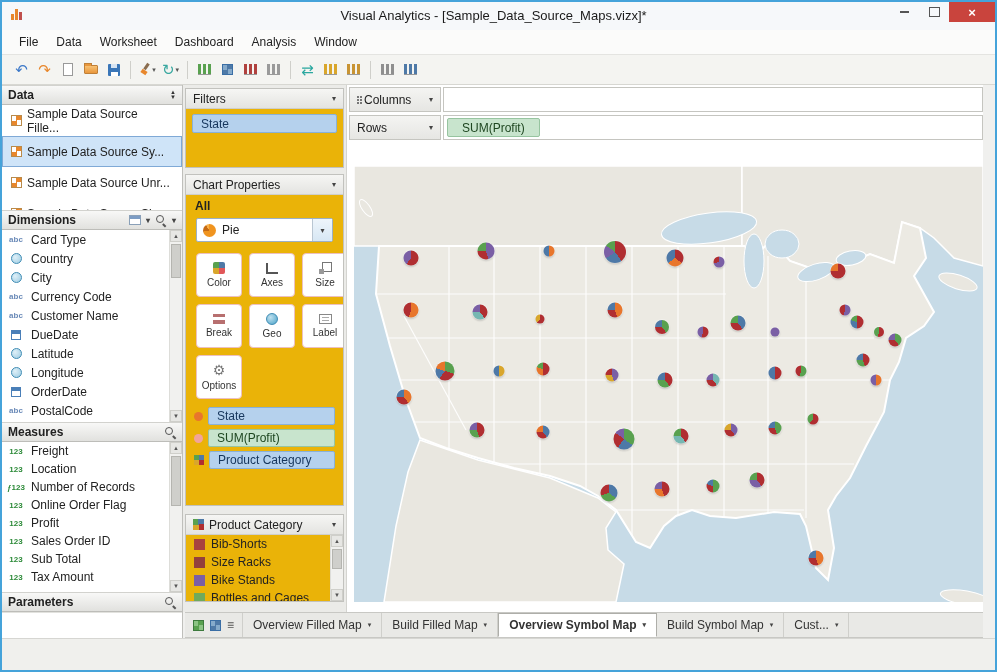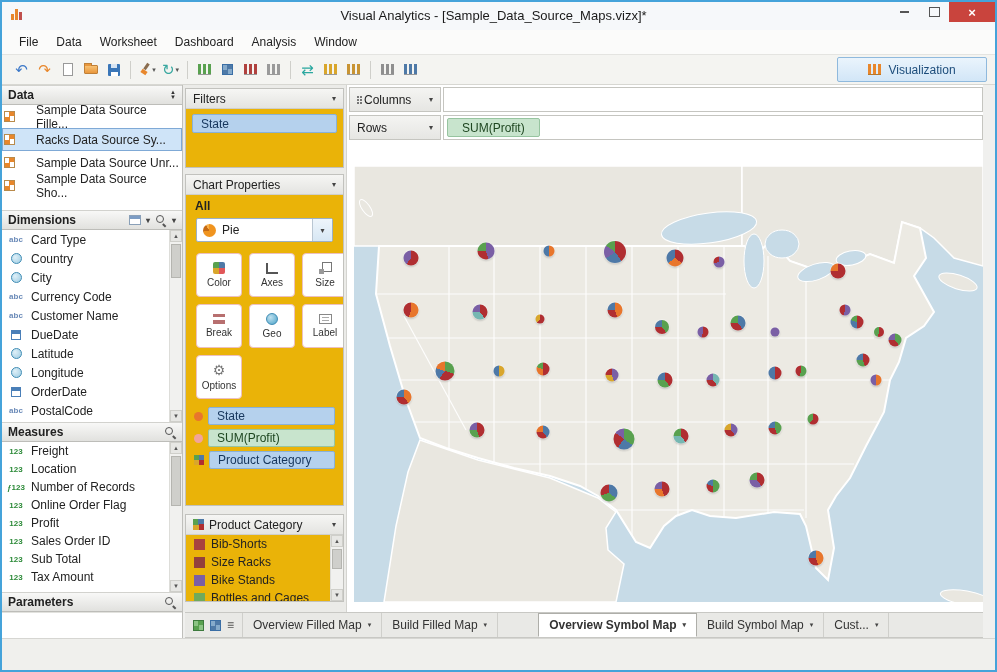--- a/index.html
+++ b/index.html
@@ -64,21 +64,21 @@
            background:linear-gradient(#f8f8f7,#e1e1de); border-top:1px solid #d2d2ce;
            border-bottom:1px solid #bdbdb9; font-weight:bold; color:#222; }
   .phead .spacer { flex:1; }
   .i-updown { display:flex; flex-direction:column; align-items:center; font-size:6px; line-height:5px; color:#333; }
   .i-mag { position:relative; width:12px; height:12px; }
   .i-mag::before { content:""; position:absolute; left:1px; top:1px; width:6px; height:6px; border:1.5px solid #555; border-radius:50%; }
   .i-mag::after { content:""; position:absolute; left:8.5px; top:8.5px; width:4px; height:1.5px; background:#555; transform:rotate(45deg); transform-origin:left center; }
   .i-table { width:12px; height:10px; border:1px solid #8aa0b8; background:#fff; box-shadow:inset 0 3px #7c9cc4; }
   .caret { font-size:8px; color:#444; }
   .ds-list { flex:0 0 105px; background:#fff; overflow:hidden; }
-  .ds-row { height:23px; display:flex; align-items:center; gap:21px; padding:0 1px; border:1px solid transparent; }
+  .ds-row { height:31px; display:flex; align-items:center; gap:5px; padding:0 8px; border:1px solid transparent; }
   .ds-row.sel { background:#cfe4f8; border-color:#7fa9d6; }
   .i-ds { width:11px; height:11px; flex:0 0 11px; border:1px solid #b98a4a;
           background:conic-gradient(#e8872c 0 25%,#fff 0 50%,#e8872c 0 75%,#fff 0); }
   .list-wrap { display:flex; overflow:hidden; background:#fff; }
   .list-wrap.dims { flex:0 0 192px; }
   .list-wrap.meas { flex:0 0 150px; }
   .rows-col { flex:1; overflow:hidden; }
   .f-row { height:19px; display:flex; align-items:center; gap:5px; padding:0 4px; white-space:nowrap; }
   .list-wrap.meas .f-row { height:18px; }
   .ic { flex:0 0 20px; display:flex; align-items:center; justify-content:center; }
@@ -161,21 +161,21 @@
   .map-markers { position:absolute; inset:0; }
   .pie-mark { position:absolute; border-radius:50%; transform:translate(-50%,-50%);
               box-shadow:0 0 0 1px rgba(255,255,255,.4), 0 1px 2px rgba(0,0,0,.3); }
 
   
   .tabbar { position:absolute; left:183px; right:12px; bottom:32px; height:26px; background:#e9e9e6;
             border-top:1px solid #c8c8c4; border-bottom:1px solid #c8c8c4; display:flex; align-items:stretch; }
   .tabbar-icons { display:flex; align-items:center; gap:6px; padding:0 8px; border-right:1px solid #cfcfcb; }
   .tab { display:flex; align-items:center; gap:6px; padding:0 10px; border-right:1px solid #cfcfcb; color:#333; white-space:nowrap;justify-content:center; }
   .tab .caret { font-size:7px; }
-  .tab.active { background:#fff; font-weight:bold; border:1px solid #aeaea9; border-bottom:1px solid #fff;margin-left:40px; }
+  .tab.active { background:#fff; font-weight:bold; border:1px solid #aeaea9; border-bottom:1px solid #fff; }
   .tab-nav { margin-left:auto; display:flex; align-items:center; padding:0 8px; color:#555; }
   .statusbar { position:absolute; left:0; right:0; bottom:0; height:32px; background:#f0f0ed; border-top:1px solid #d6d6d2; }
 </style>
 </head>
 <body>
 
 <div class="window">
 
   <div class="titlebar">
     <span class="app-logo">
@@ -249,43 +249,39 @@
           <span class="i-bars-m2"></span>
         </span>
         <span class="tb-sep"></span>
         <span class="tb-btn">
           <span class="i-bars-gr2"></span>
         </span>
         <span class="tb-btn">
           <span class="i-bars-b"></span>
         </span>
       </span>
-    <div class="viz-toggle">
-      <span class="i-vizbars"></span>
-      <span>Visualization</span>
-    </div>
   </div>
 
   <div class="left-panel">
     <div class="phead">
       <span>Data</span>
       <span class="spacer"></span>
       <span class="i-updown">
           <span>▲</span>
           <span>▼</span>
         </span>
     </div>
     <div class="ds-list" id="ds-list">
         <div class="ds-row">
      <span class="i-ds"></span>
      <span>Sample Data Source Fille...</span>
         </div>
         <div class="ds-row sel">
      <span class="i-ds"></span>
-     <span>Racks Data Source Sy...</span>
+     <span>Sample Data Source Sy...</span>
         </div>
         <div class="ds-row">
      <span class="i-ds"></span>
      <span>Sample Data Source Unr...</span>
         </div>
         <div class="ds-row">
      <span class="i-ds"></span>
      <span>Sample Data Source Sho...</span>
         </div>
       </div>

